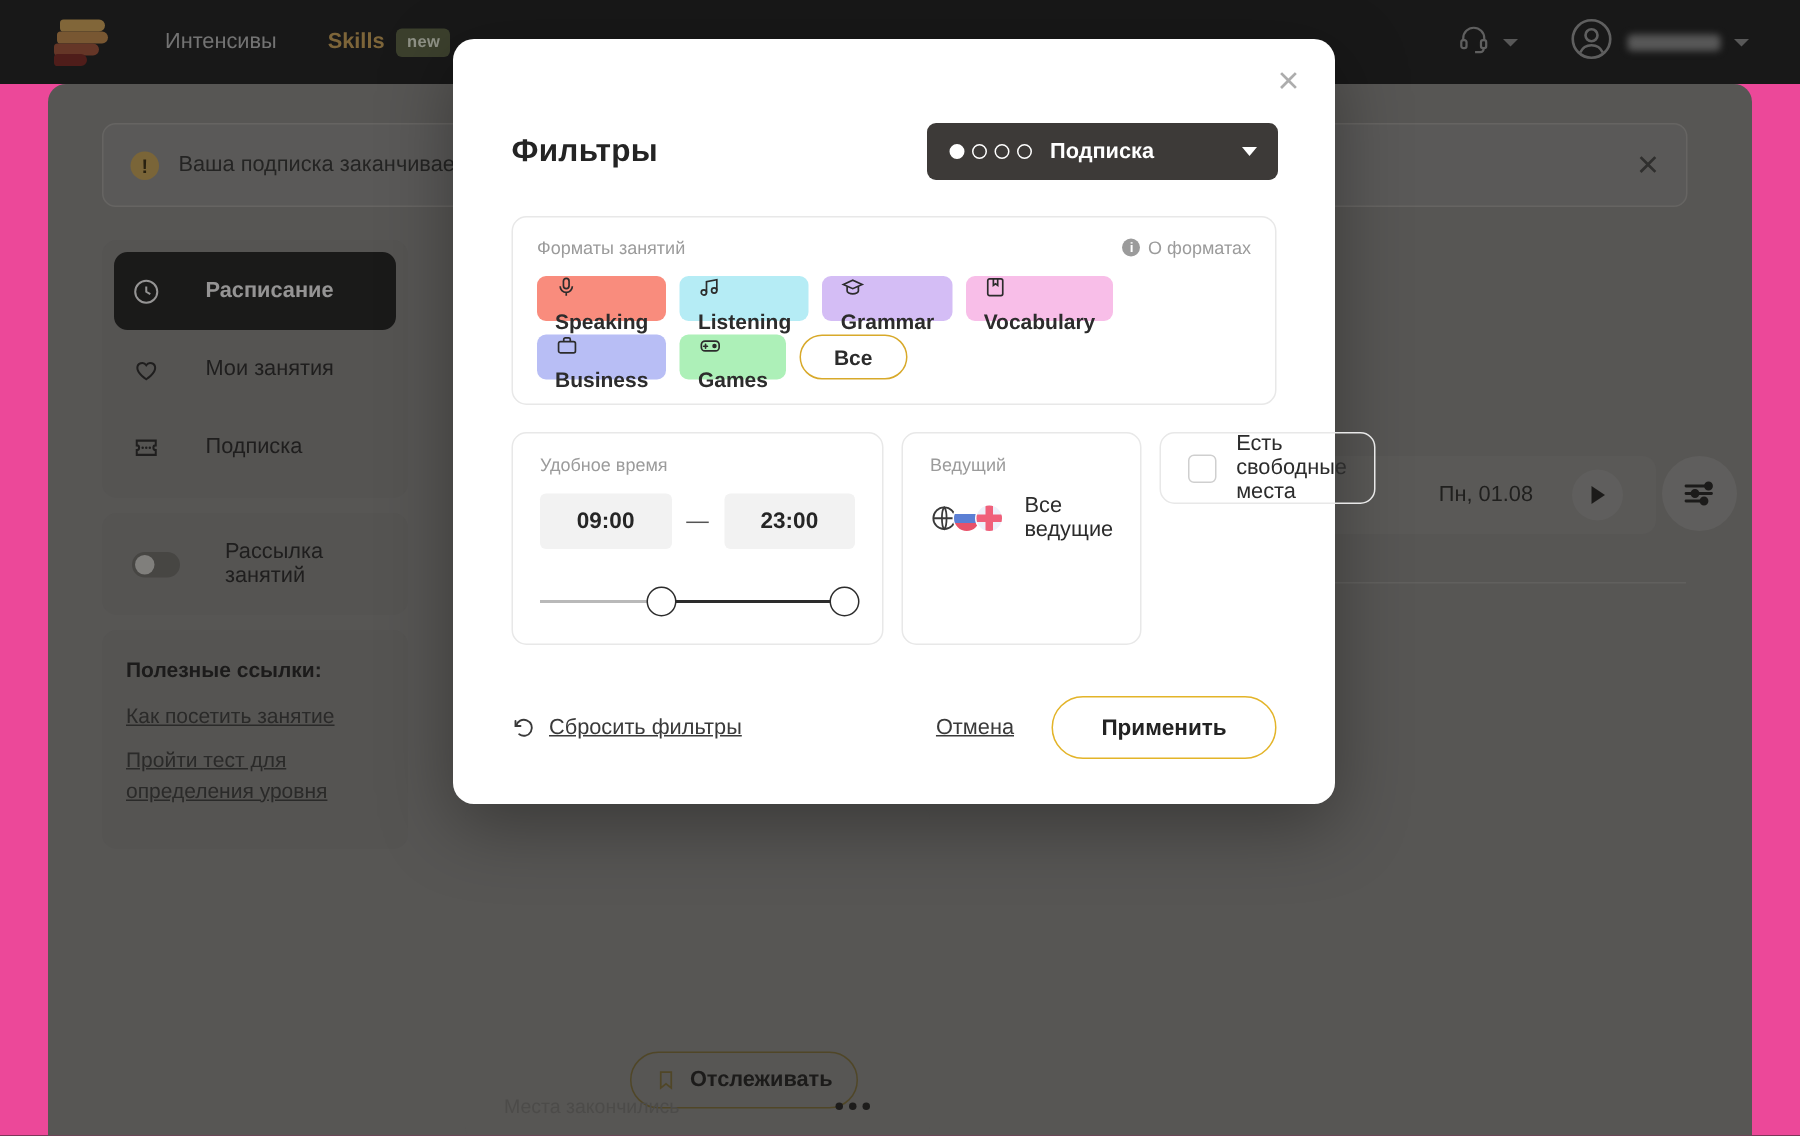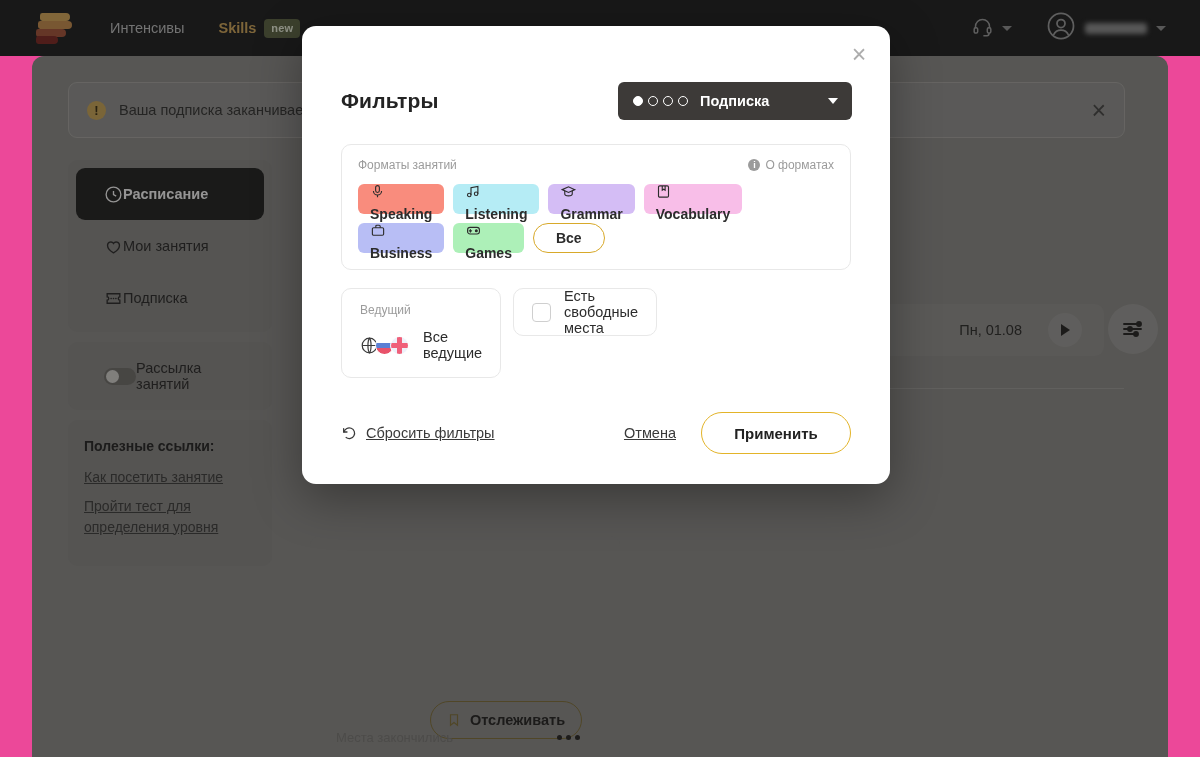--- a/index.html
+++ b/index.html
@@ -149,22 +149,22 @@
   .sb-card {
     background: #8a8782;
     border-radius: 10px;
     padding: 8px;
     margin-bottom: 10px;
   }
   .sb-item {
     height: 52px;
     display: flex;
     align-items: center;
-    gap: 0;
-    padding: 0 28px;
+    gap: 30px;
+    padding: 0 12px;
     border-radius: 9px;
     color: #33312f;
     font-size: 14.5px;
   }
   .sb-item.active {
     background: #2b2a28;
     color: #f0efed;
     font-weight: bold;
   }
   .sb-toggle {
@@ -245,21 +245,21 @@
   }
   .class-card {
     position: absolute;
     top: 480px; left: 278px;
     width: 310px; height: 225px;
     background: #8d8a85;
     border-radius: 10px;
   }
   .track-btn {
     position: absolute;
-    top: 165px; left: 120px;
+    top: 165px; left: 110px;
     width: 152px; height: 38px;
     border: 1.5px solid #8d7216;
     border-radius: 20px;
     display: flex; align-items: center; justify-content: center;
     gap: 9px;
     color: #2e2c29;
     font-size: 14.5px;
     font-weight: bold;
     background: transparent;
   }
@@ -719,20 +719,34 @@
           <span>Games</span>
         </div>
         <div class="tag all">
           <span>Все</span>
         </div>
       </div>
     </div>
 
     <div class="lower">
 
+      <div class="time-panel">
+        <div class="time-label">Удобное время</div>
+        <div class="time-inputs">
+          <div class="time-box">09:00</div>
+          <span class="dash">—</span>
+          <div class="time-box">23:00</div>
+        </div>
+        <div class="slider">
+          <div class="rail"></div>
+          <div class="fill"></div>
+          <div class="knob k1"></div>
+          <div class="knob k2"></div>
+        </div>
+      </div>
 
       <div class="right-col">
         <div class="host-panel">
           <div class="host-label">Ведущий</div>
           <div class="host-row">
             <span class="flags">
               <svg width="19" height="19" viewBox="0 0 24 24" fill="none" stroke="#3a3a3a" stroke-width="1.5">
                 <circle cx="12" cy="12" r="9.2"></circle>
                   <path d="M2.8 12h18.4M12 2.8c2.6 2.6 2.6 15.8 0 18.4-2.6-2.6-2.6-15.8 0-18.4z"></path>
               </svg>

